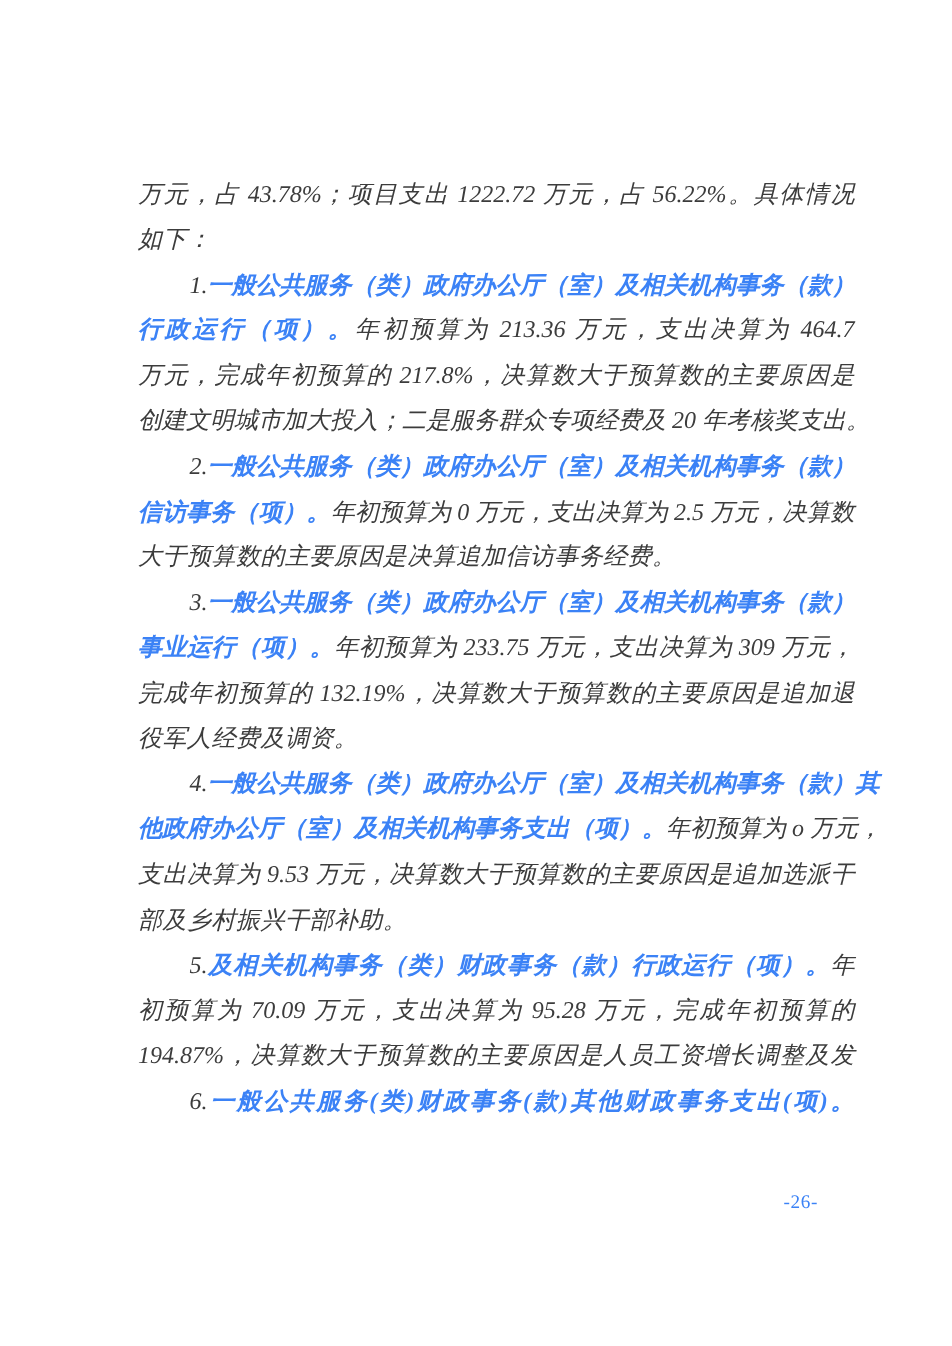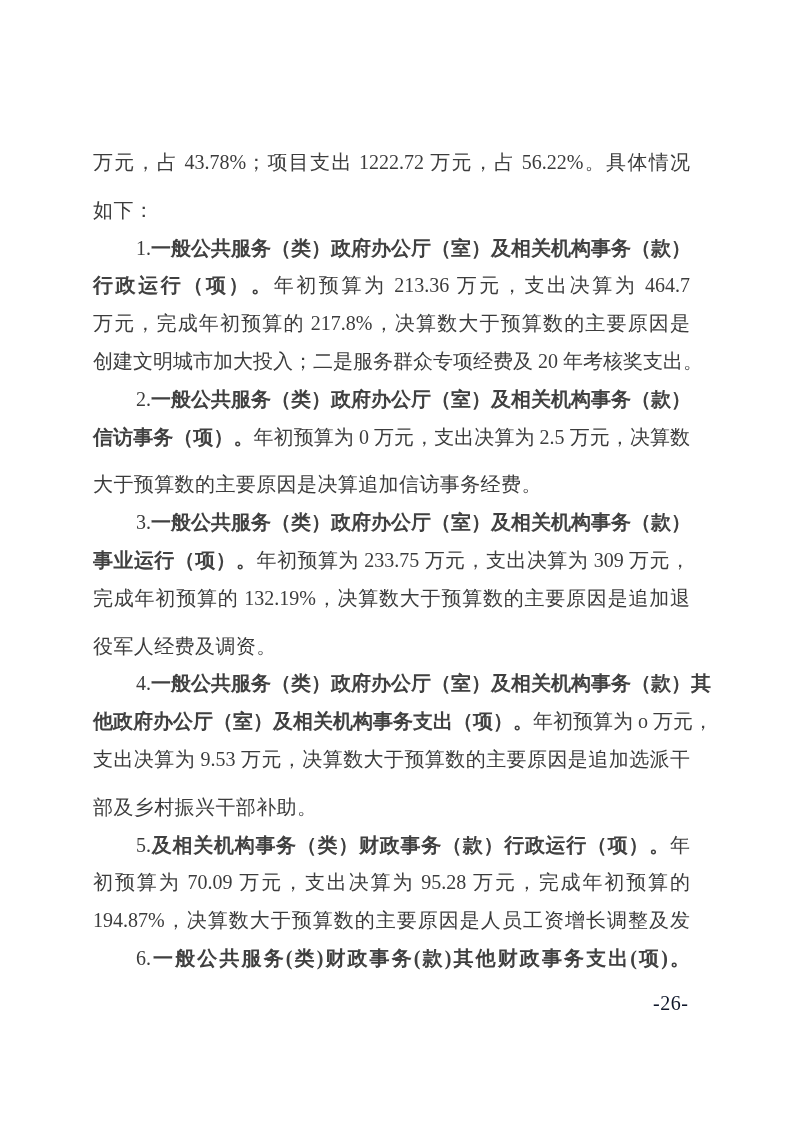--- a/index.html
+++ b/index.html
@@ -6,49 +6,49 @@
   body {
     width: 793px;
     height: 1122px;
     background: #ffffff;
     position: relative;
     overflow: hidden;
     font-family: "Liberation Serif", "DejaVu Serif", serif;
   }
   .doc-body {
     position: absolute;
-    left: 93px;
+    left: 115px;
     top: 144px;
     width: 597px;
+    font-style: italic;
   }
   .line {
     font-size: 20px;
     height: 37.8px;
     line-height: 37.8px;
     color: #3c3c3c;
     white-space: nowrap;
     text-align: justify;
     text-align-last: justify;
     text-justify: inter-character;
   }
   .line.left {
     text-align-last: left;
     letter-spacing: 0.4px;
-    margin-top: 10px;
   }
   .line.indent { text-indent: 43px; }
   .seg { font-weight: normal; }
-  .seg.bold { font-weight: bold; color: #404040; }
+  .seg.bold { font-weight: bold; color: #3b82f6; }
   .page-footer {
     position: absolute;
     left: 653px;
     top: 991px;
-    font-size: 20px;
+    font-size: 16px;
     line-height: 24px;
-    color: #0f172a;
+    color: #3b82f6;
     letter-spacing: 0.5px;
   }
 </style>
 </head>
 <body>
 
 <div class="doc-body">
     <div class="line"><span class="seg">万元，占 43.78%；项目支出 1222.72 万元，占 56.22%。具体情况</span></div>
     <div class="line left"><span class="seg">如下：</span></div>
     <div class="line indent"><span class="seg">1.</span><span class="seg bold">一般公共服务（类）政府办公厅（室）及相关机构事务（款）</span></div>

